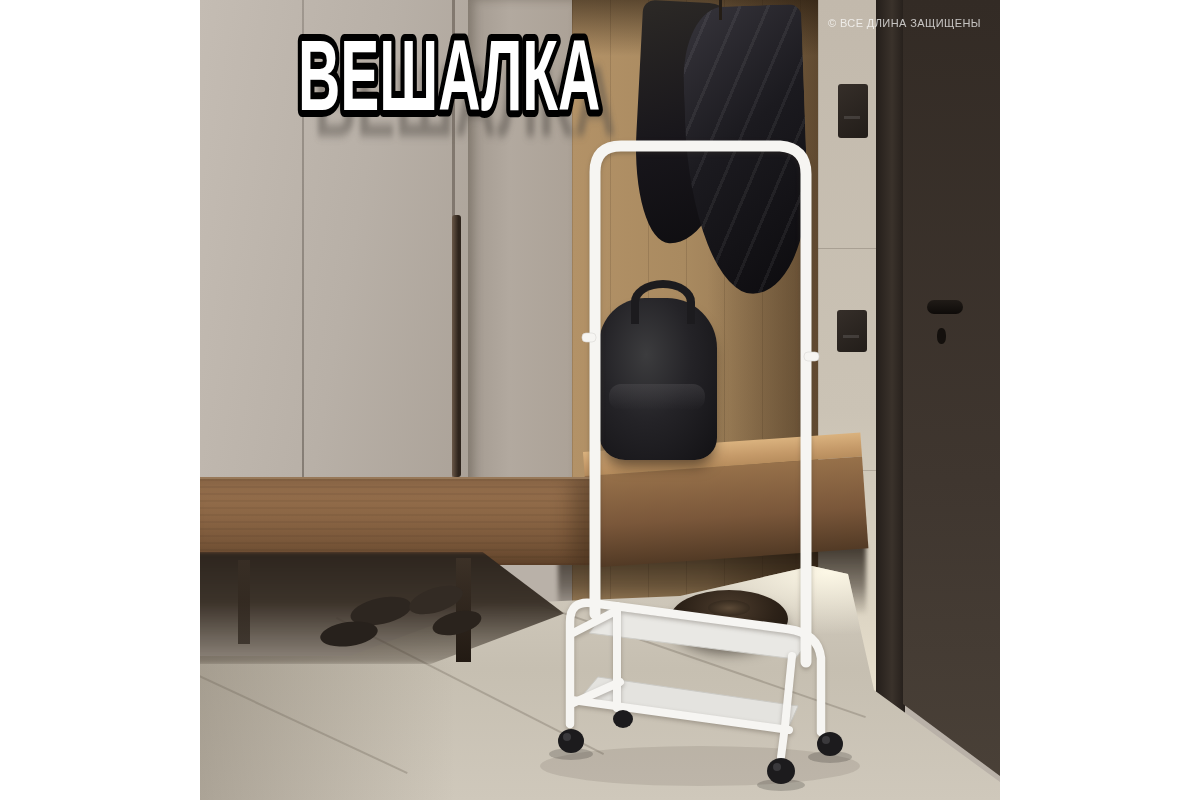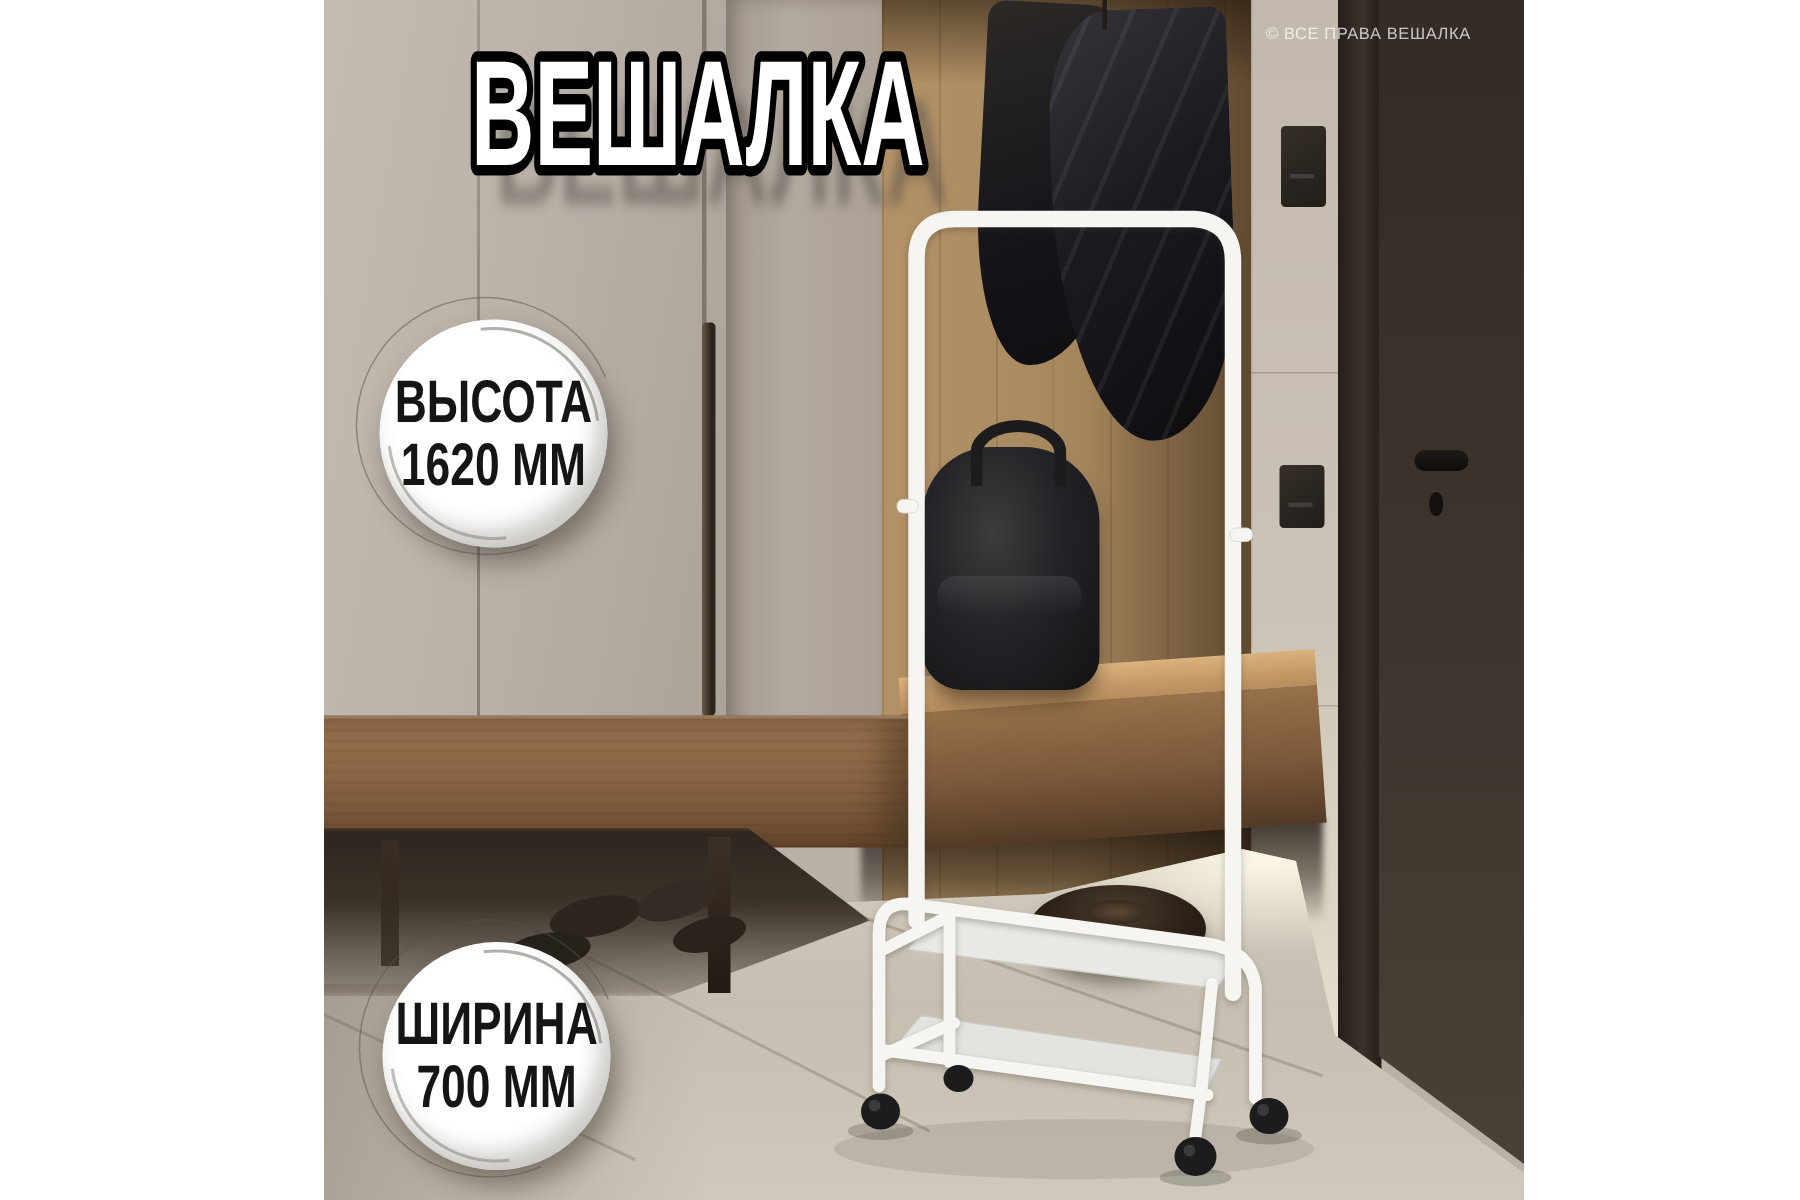--- a/index.html
+++ b/index.html
@@ -1,18 +1,18 @@
 <!DOCTYPE html>
 <html><head>
 <meta charset="utf-8">
 <style>
   html,body{margin:0;padding:0;background:#ffffff;}
   .canvas{position:relative;width:1200px;height:800px;background:#ffffff;overflow:hidden;
           font-family:"Liberation Sans",sans-serif;}
-  .photo{position:absolute;left:216px;top:0;width:800px;height:800px;background:#b9b1a8;overflow:hidden;}
+  .photo{position:absolute;left:200px;top:0;width:800px;height:800px;background:#b9b1a8;overflow:hidden;}
   .photo *{position:absolute;}
 
   
   .wall-left{left:0;top:0;width:270px;height:482px;
     background:linear-gradient(100deg,#c4bcb3 0%,#b8b0a7 55%,#aba298 100%);}
   .seam-a{left:102px;top:0;width:2px;height:482px;background:linear-gradient(rgba(90,82,74,.30),rgba(90,82,74,.55));}
   .seam-b{left:252px;top:0;width:3px;height:482px;background:rgba(70,60,52,.45);}
   .handle-left{left:252px;top:215px;width:9px;height:262px;border-radius:3px;
     background:linear-gradient(90deg,#6a5848,#2e241c 70%);}
   .panel2{left:268px;top:0;width:104px;height:490px;
@@ -218,29 +218,17 @@
           </filter>
         </defs>
       <g transform="translate(26,34) scale(0.63 1)" filter="url(#tb)" opacity="0.5">
         <text x="0" y="96" font-size="100" font-weight="bold" fill="#57514b" font-family="Liberation Sans, sans-serif" textLength="480" lengthAdjust="spacingAndGlyphs">ВЕШАЛКА</text>
       </g>
       <g transform="translate(10,8) scale(0.63 1)">
         <text x="0" y="96" font-size="100" font-weight="bold" fill="#ffffff" stroke="#000000" stroke-width="14" stroke-linejoin="round" paint-order="stroke" font-family="Liberation Sans, sans-serif" textLength="480" lengthAdjust="spacingAndGlyphs">ВЕШАЛКА</text>
       </g>
     </svg>
 
-    <div class="watermark">© ВСЕ ПРАВА ВЕШАЛКА</div>
-
-    <div class="badge b1">
-      <div class="badge-text">
-        <span class="badge-label">ВЫСОТА</span>
-        <span class="badge-value">1620 ММ</span>
-      </div>
-    </div>
-    <div class="badge b3">
-      <div class="badge-text">
-        <span class="badge-label">ШИРИНА</span>
-        <span class="badge-value">700 ММ</span>
-      </div>
-    </div>
+    <div class="watermark">© ВСЕ ДЛИНА ЗАЩИЩЕНЫ</div>
+
 
   </div>
 </div>
 
 </body></html>

